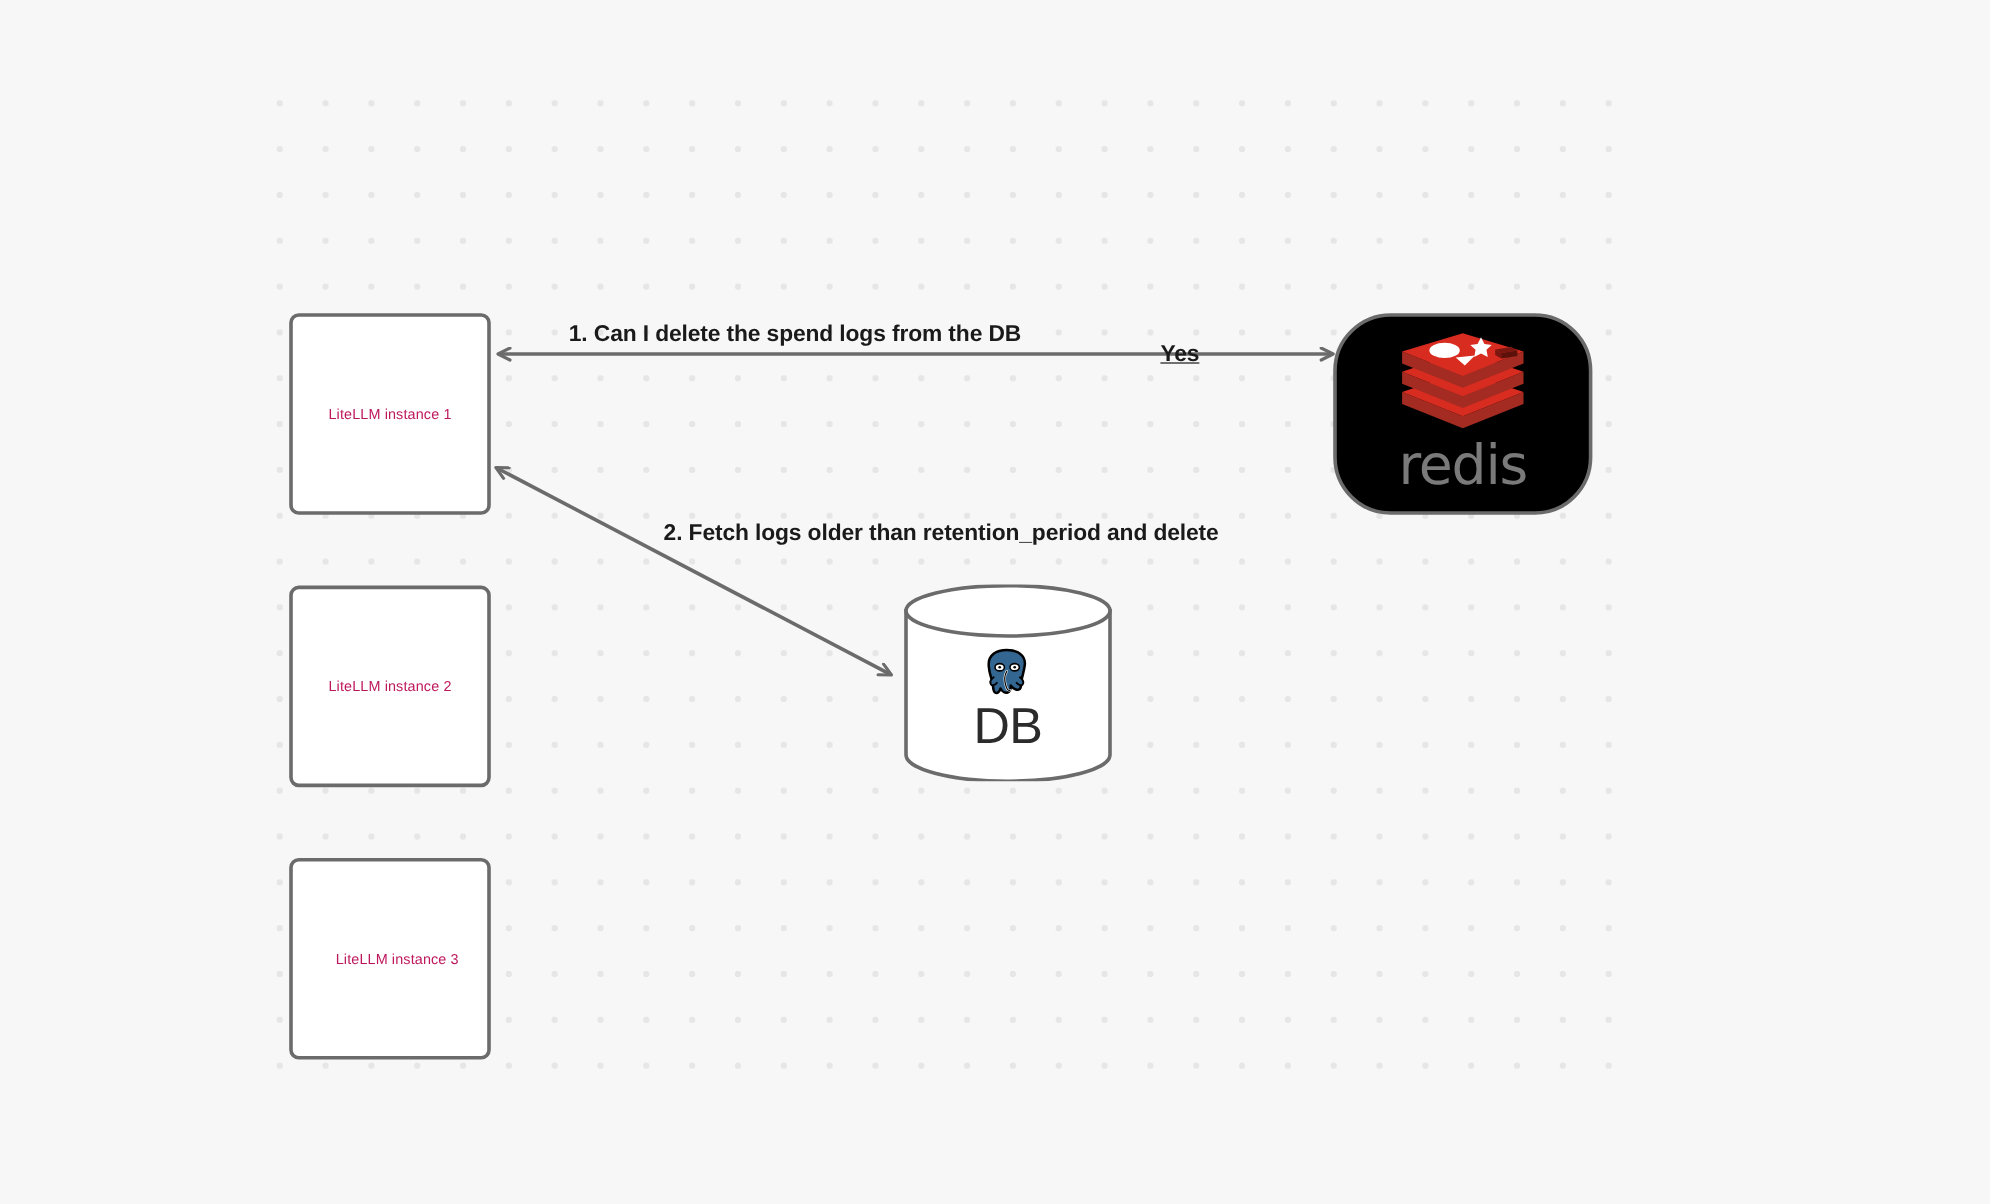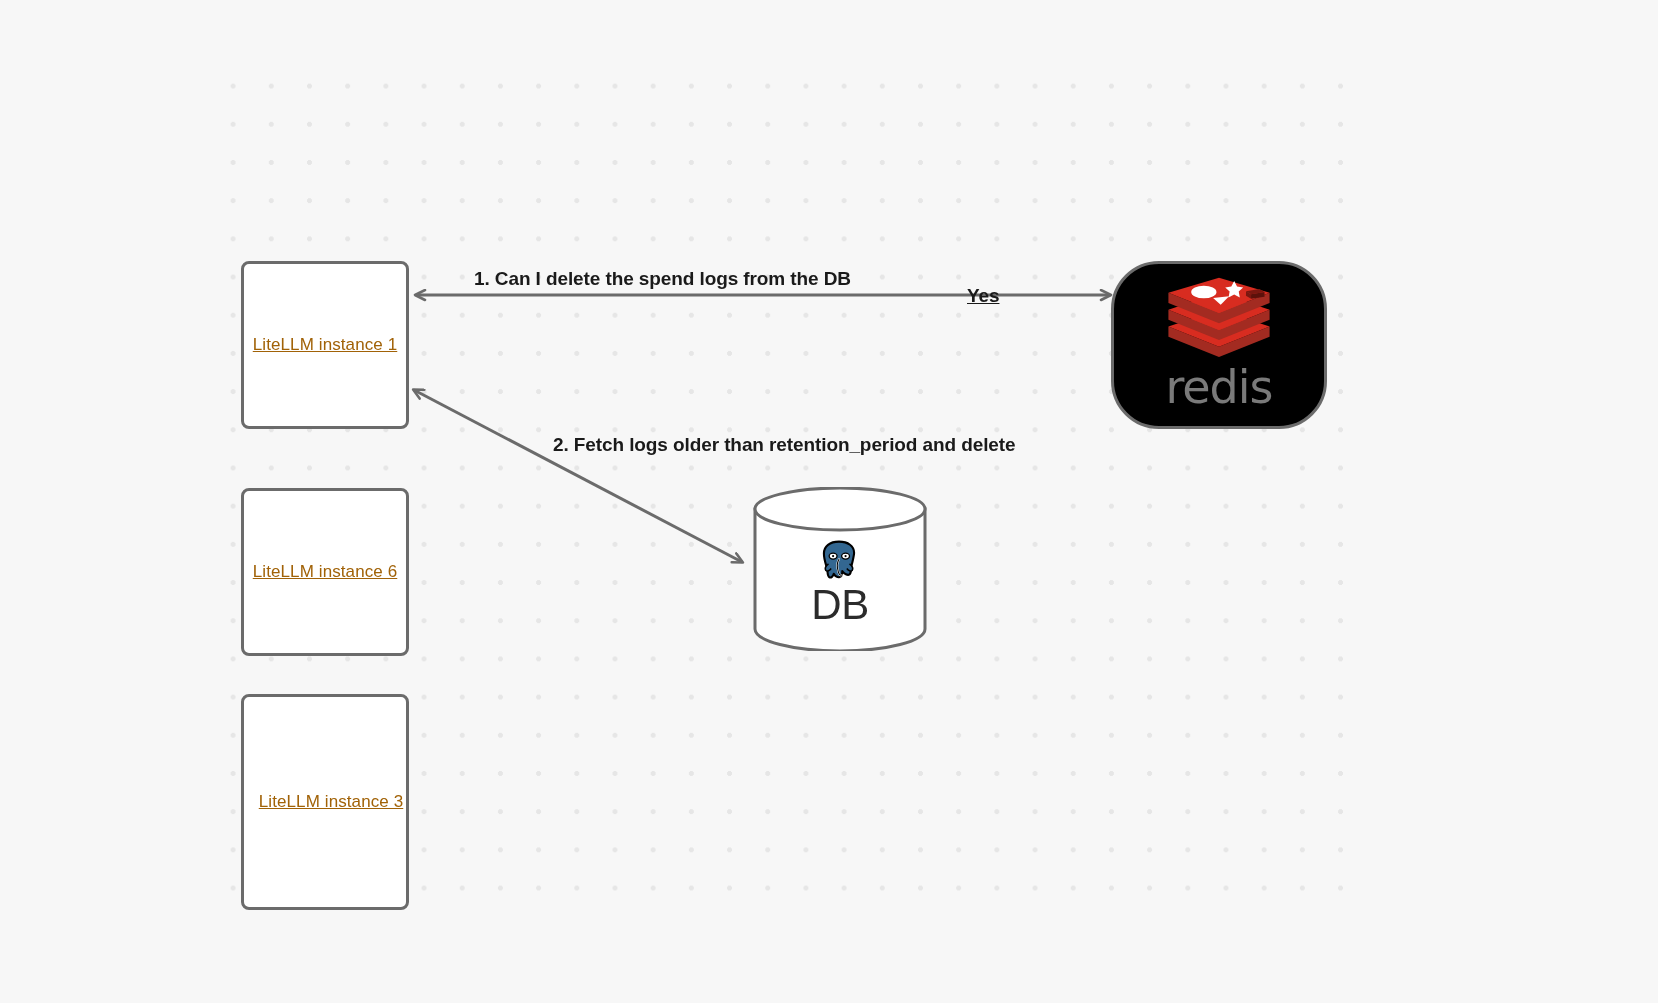--- a/index.html
+++ b/index.html
@@ -32,25 +32,24 @@
     position: absolute;
     background: #ffffff;
     border: 3px solid #6b6b6b;
     border-radius: 8px;
     box-sizing: border-box;
     display: flex;
     align-items: center;
     justify-content: center;
   }
   .node-box-label {
-    font-size: 17px;
-    color: #a16207;
+    font-size: 12px;
+    color: #be185d;
     font-family: "Liberation Sans", sans-serif;
     letter-spacing: 0.1px;
-    text-decoration: underline;
   }
   .redis-node {
     position: absolute;
     background: #000000;
     border: 3px solid #6b6b6b;
     border-radius: 48px;
     box-sizing: border-box;
     display: flex;
     flex-direction: column;
     align-items: center;
@@ -132,24 +131,24 @@
     <g>
       <line x1="414" y1="390" x2="742" y2="562" stroke="#6b6b6b" stroke-width="3" marker-start="url(#arrowLeft)" marker-end="url(#arrowRight)"></line>
     </g>
   </svg>
 
   <div class="node-box" style="left:241px; top:261px; width:168px; height:168px;">
     <span class="node-box-label">LiteLLM instance 1</span>
   </div>
 
   <div class="node-box" style="left:241px; top:488px; width:168px; height:168px;">
-    <span class="node-box-label">LiteLLM instance 6</span>
-  </div>
-
-  <div class="node-box" style="left:241px; top:694px; width:168px; height:216px;padding-left:12px;">
+    <span class="node-box-label">LiteLLM instance 2</span>
+  </div>
+
+  <div class="node-box" style="left:241px; top:715px; width:168px; height:168px;padding-left:12px;">
     <span class="node-box-label">LiteLLM instance 3</span>
   </div>
 
   <div class="redis-node" style="left:1111px; top:261px; width:216px; height:168px;">
     <div class="redis-logo-wrap">
       <svg width="108" height="86" viewBox="0 0 128 102">
 
         <path d="M64 96 L4 72 L4 60 L64 84 L124 60 L124 72 Z" fill="#a32b21"></path>
         <path d="M64 84 L4 60 L64 40 L124 60 Z" fill="#d82c20"></path>
 

